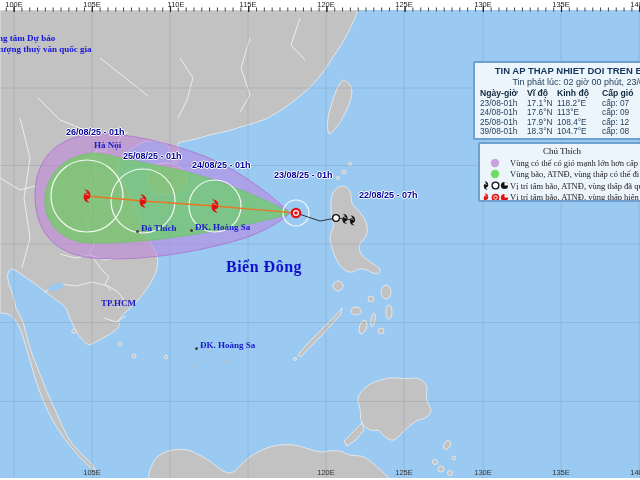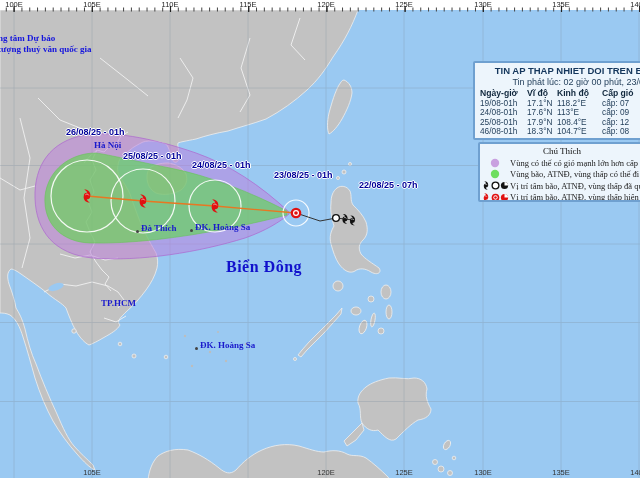--- a/index.html
+++ b/index.html
@@ -227,21 +227,21 @@
       </g>
 
     <rect x="0" y="0" width="640" height="10" fill="#fff"></rect>
     <line x1="0" y1="9.5" x2="640" y2="9.5" stroke="#444" stroke-width="4" stroke-dasharray="1 6.82" stroke-dashoffset="-13.6"></line>
     <line x1="0" y1="9" x2="640" y2="9" stroke="#222" stroke-width="6" stroke-dasharray="1.2 77" stroke-dashoffset="-13.5"></line>
     <rect x="0" y="478" width="640" height="2" fill="#fff"></rect>
   </svg>
 
   <div class="lbl axis-top" style="left:14px">100E</div>
   <div class="lbl axis-top" style="left:92px">105E</div>
-  <div class="lbl axis-top" style="left:170px">110E</div>
+  <div class="lbl axis-top" style="left:176px">110E</div>
   <div class="lbl axis-top" style="left:248px">115E</div>
   <div class="lbl axis-top" style="left:326px">120E</div>
   <div class="lbl axis-top" style="left:404px">125E</div>
   <div class="lbl axis-top" style="left:483px">130E</div>
   <div class="lbl axis-top" style="left:561px">135E</div>
   <div class="lbl axis-top" style="left:639px">140E</div>
 
   <div class="lbl axis-bottom" style="left:92px">105E</div>
   <div class="lbl axis-bottom" style="left:326px">120E</div>
   <div class="lbl axis-bottom" style="left:404px">125E</div>
@@ -251,21 +251,21 @@
 
   <div class="lbl attr">
     <div>ng tâm Dự báo</div>
     <div>tượng thuỷ văn quốc gia</div>
   </div>
 
   <div class="lbl datelbl" style="left:66px;top:127px">26/08/25 - 01h</div>
   <div class="lbl datelbl" style="left:123px;top:151px">25/08/25 - 01h</div>
   <div class="lbl datelbl" style="left:192px;top:160px">24/08/25 - 01h</div>
   <div class="lbl datelbl" style="left:274px;top:170px">23/08/25 - 01h</div>
-  <div class="lbl datelbl" style="left:359px;top:180px">22/08/25 - 07h</div>
+  <div class="lbl datelbl" style="left:359px;top:190px">22/08/25 - 07h</div>
 
   <div class="lbl city" style="left:94px;top:140px">
     <span>Hà Nội</span>
   </div>
   <div class="lbl city" style="left:136px;top:223px">
     <span class="dot"></span>
     <span>Đà Thích</span>
   </div>
   <div class="lbl city" style="left:101px;top:298px">
     <span>TP.HCM</span>
@@ -284,42 +284,42 @@
     <div class="ibox-title">TIN AP THAP NHIET DOI TREN BIEN DONG</div>
     <div class="ibox-issued">Tin phát lúc: 02 giờ 00 phút, 23/08/2025</div>
     <div class="trow thead">
       <span>Ngày-giờ</span>
       <span>Vĩ độ</span>
       <span>Kinh độ</span>
       <span>Cấp gió</span>
 
     </div>
     <div class="trow">
-      <span>19/08-01h</span>
+      <span>23/08-01h</span>
       <span>17.1°N</span>
       <span>118.2°E</span>
       <span>cấp: 07</span>
 
     </div>
     <div class="trow">
       <span>24/08-01h</span>
       <span>17.6°N</span>
       <span>113°E</span>
       <span>cấp: 09</span>
 
     </div>
     <div class="trow">
       <span>25/08-01h</span>
       <span>17.9°N</span>
       <span>108.4°E</span>
       <span>cấp: 12</span>
 
     </div>
     <div class="trow">
-      <span>46/08-01h</span>
+      <span>39/08-01h</span>
       <span>18.3°N</span>
       <span>104.7°E</span>
       <span>cấp: 08</span>
 
     </div>
   </div>
 
   <div class="panel lbox">
     <div class="lbox-title">Chú Thích</div>
     <div class="lrow">

